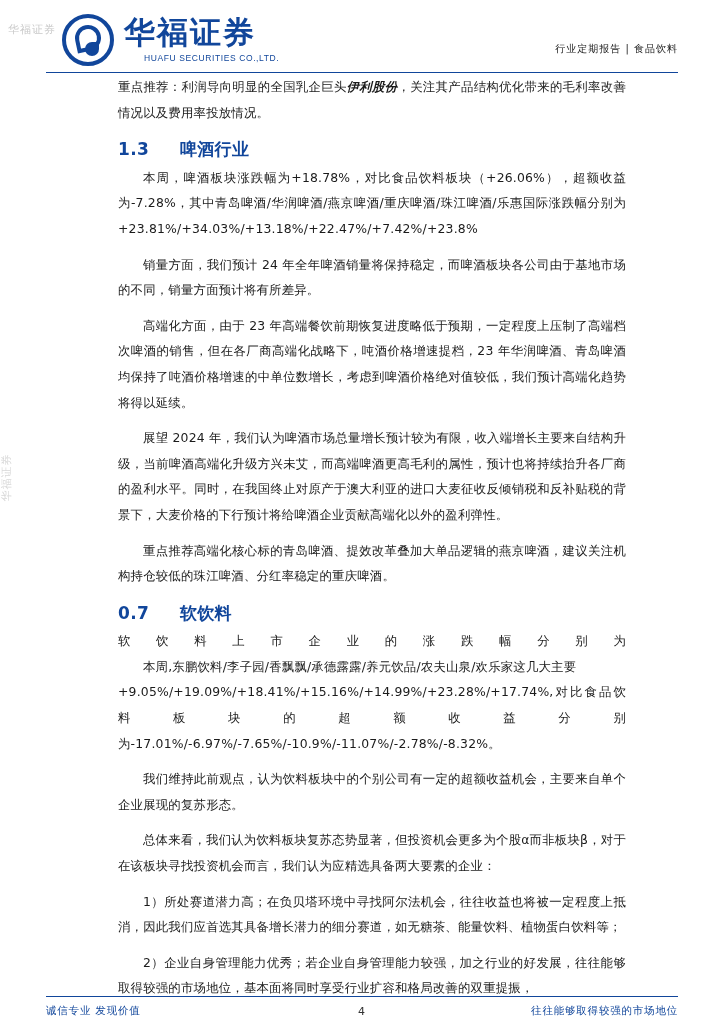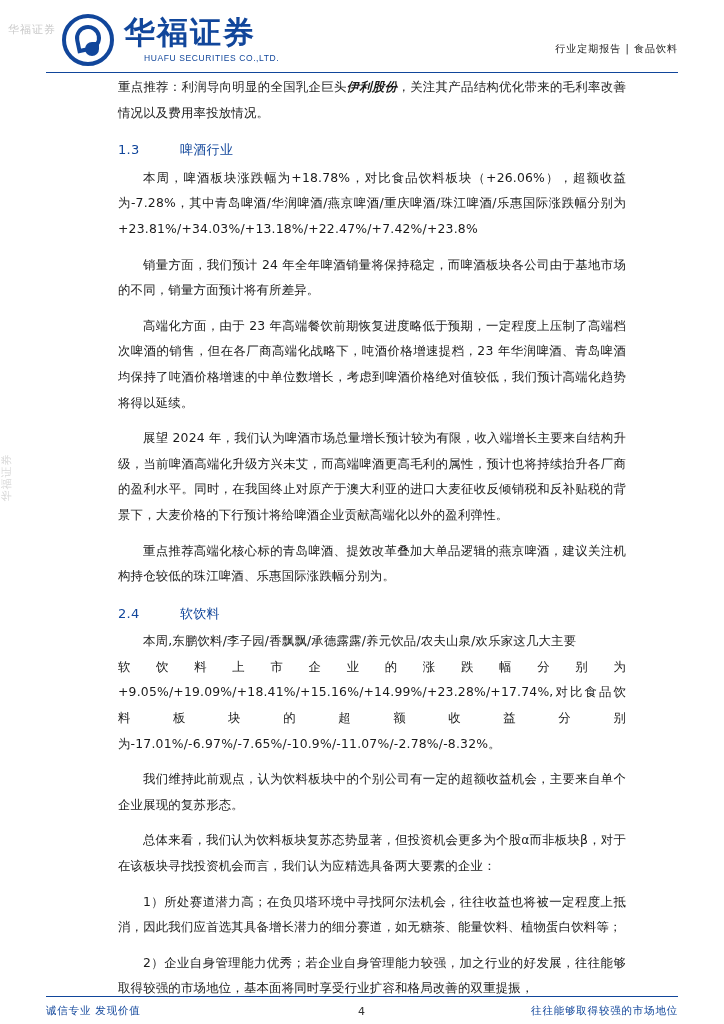--- a/index.html
+++ b/index.html
@@ -142,22 +142,22 @@
     letter-spacing: 0.2px;
   }
   p.indent {
     text-indent: 25px;
   }
   .bold-italic {
     font-weight: bold;
     font-style: italic;
   }
   .heading {
-    font-size: 13px;
-    font-weight: normal;
+    font-size: 17px;
+    font-weight: bold;
     color: #11469b;
     line-height: 25.6px;
     margin: 12px 0 2px 0;
     letter-spacing: 0.3px;
   }
   .heading .num {
     display: inline-block;
     width: 62px;
   }
   .gap-s { height: 10px; }
@@ -228,26 +228,26 @@
     <div class="heading"><span class="num">1.3</span><span>啤酒行业</span></div>
 
     <p class="para indent">本周，啤酒板块涨跌幅为+18.78%，对比食品饮料板块（+26.06%），超额收益为-7.28%，其中青岛啤酒/华润啤酒/燕京啤酒/重庆啤酒/珠江啤酒/乐惠国际涨跌幅分别为+23.81%/+34.03%/+13.18%/+22.47%/+7.42%/+23.8%</p>
     <div class="gap-s"></div>
     <p class="para indent">销量方面，我们预计 24 年全年啤酒销量将保持稳定，而啤酒板块各公司由于基地市场的不同，销量方面预计将有所差异。</p>
     <div class="gap-s"></div>
     <p class="para indent">高端化方面，由于 23 年高端餐饮前期恢复进度略低于预期，一定程度上压制了高端档次啤酒的销售，但在各厂商高端化战略下，吨酒价格增速提档，23 年华润啤酒、青岛啤酒均保持了吨酒价格增速的中单位数增长，考虑到啤酒价格绝对值较低，我们预计高端化趋势将得以延续。</p>
     <div class="gap-s"></div>
     <p class="para indent">展望 2024 年，我们认为啤酒市场总量增长预计较为有限，收入端增长主要来自结构升级，当前啤酒高端化升级方兴未艾，而高端啤酒更高毛利的属性，预计也将持续抬升各厂商的盈利水平。同时，在我国终止对原产于澳大利亚的进口大麦征收反倾销税和反补贴税的背景下，大麦价格的下行预计将给啤酒企业贡献高端化以外的盈利弹性。</p>
     <div class="gap-s"></div>
-    <p class="para indent">重点推荐高端化核心标的青岛啤酒、提效改革叠加大单品逻辑的燕京啤酒，建议关注机构持仓较低的珠江啤酒、乐惠国际涨跌幅分别为。</p>
-
-    <div class="heading"><span class="num">2.4</span><span>软饮料</span></div>
-
+    <p class="para indent">重点推荐高端化核心标的青岛啤酒、提效改革叠加大单品逻辑的燕京啤酒，建议关注机构持仓较低的珠江啤酒、分红率稳定的重庆啤酒。</p>
+
+    <div class="heading"><span class="num">0.7</span><span>软饮料</span></div>
+
+    <p class="para spread">软 饮 料 上 市 企 业 的 涨 跌 幅 分 别 为</p>
     <p class="para indent">本周,东鹏饮料/李子园/香飘飘/承德露露/养元饮品/农夫山泉/欢乐家这几大主要</p>
-    <p class="para spread">软 饮 料 上 市 企 业 的 涨 跌 幅 分 别 为</p>
     <p class="para">+9.05%/+19.09%/+18.41%/+15.16%/+14.99%/+23.28%/+17.74%,对比食品饮料板块的超额收益分别为-17.01%/-6.97%/-7.65%/-10.9%/-11.07%/-2.78%/-8.32%。</p>
     <div class="gap-s"></div>
     <p class="para indent">我们维持此前观点，认为饮料板块中的个别公司有一定的超额收益机会，主要来自单个企业展现的复苏形态。</p>
     <div class="gap-s"></div>
     <p class="para indent">总体来看，我们认为饮料板块复苏态势显著，但投资机会更多为个股α而非板块β，对于在该板块寻找投资机会而言，我们认为应精选具备两大要素的企业：</p>
     <div class="gap-s"></div>
     <p class="para indent">1）所处赛道潜力高；在负贝塔环境中寻找阿尔法机会，往往收益也将被一定程度上抵消，因此我们应首选其具备增长潜力的细分赛道，如无糖茶、能量饮料、植物蛋白饮料等；</p>
     <div class="gap-s"></div>
     <p class="para indent">2）企业自身管理能力优秀；若企业自身管理能力较强，加之行业的好发展，往往能够取得较强的市场地位，基本面将同时享受行业扩容和格局改善的双重提振，</p>
 

